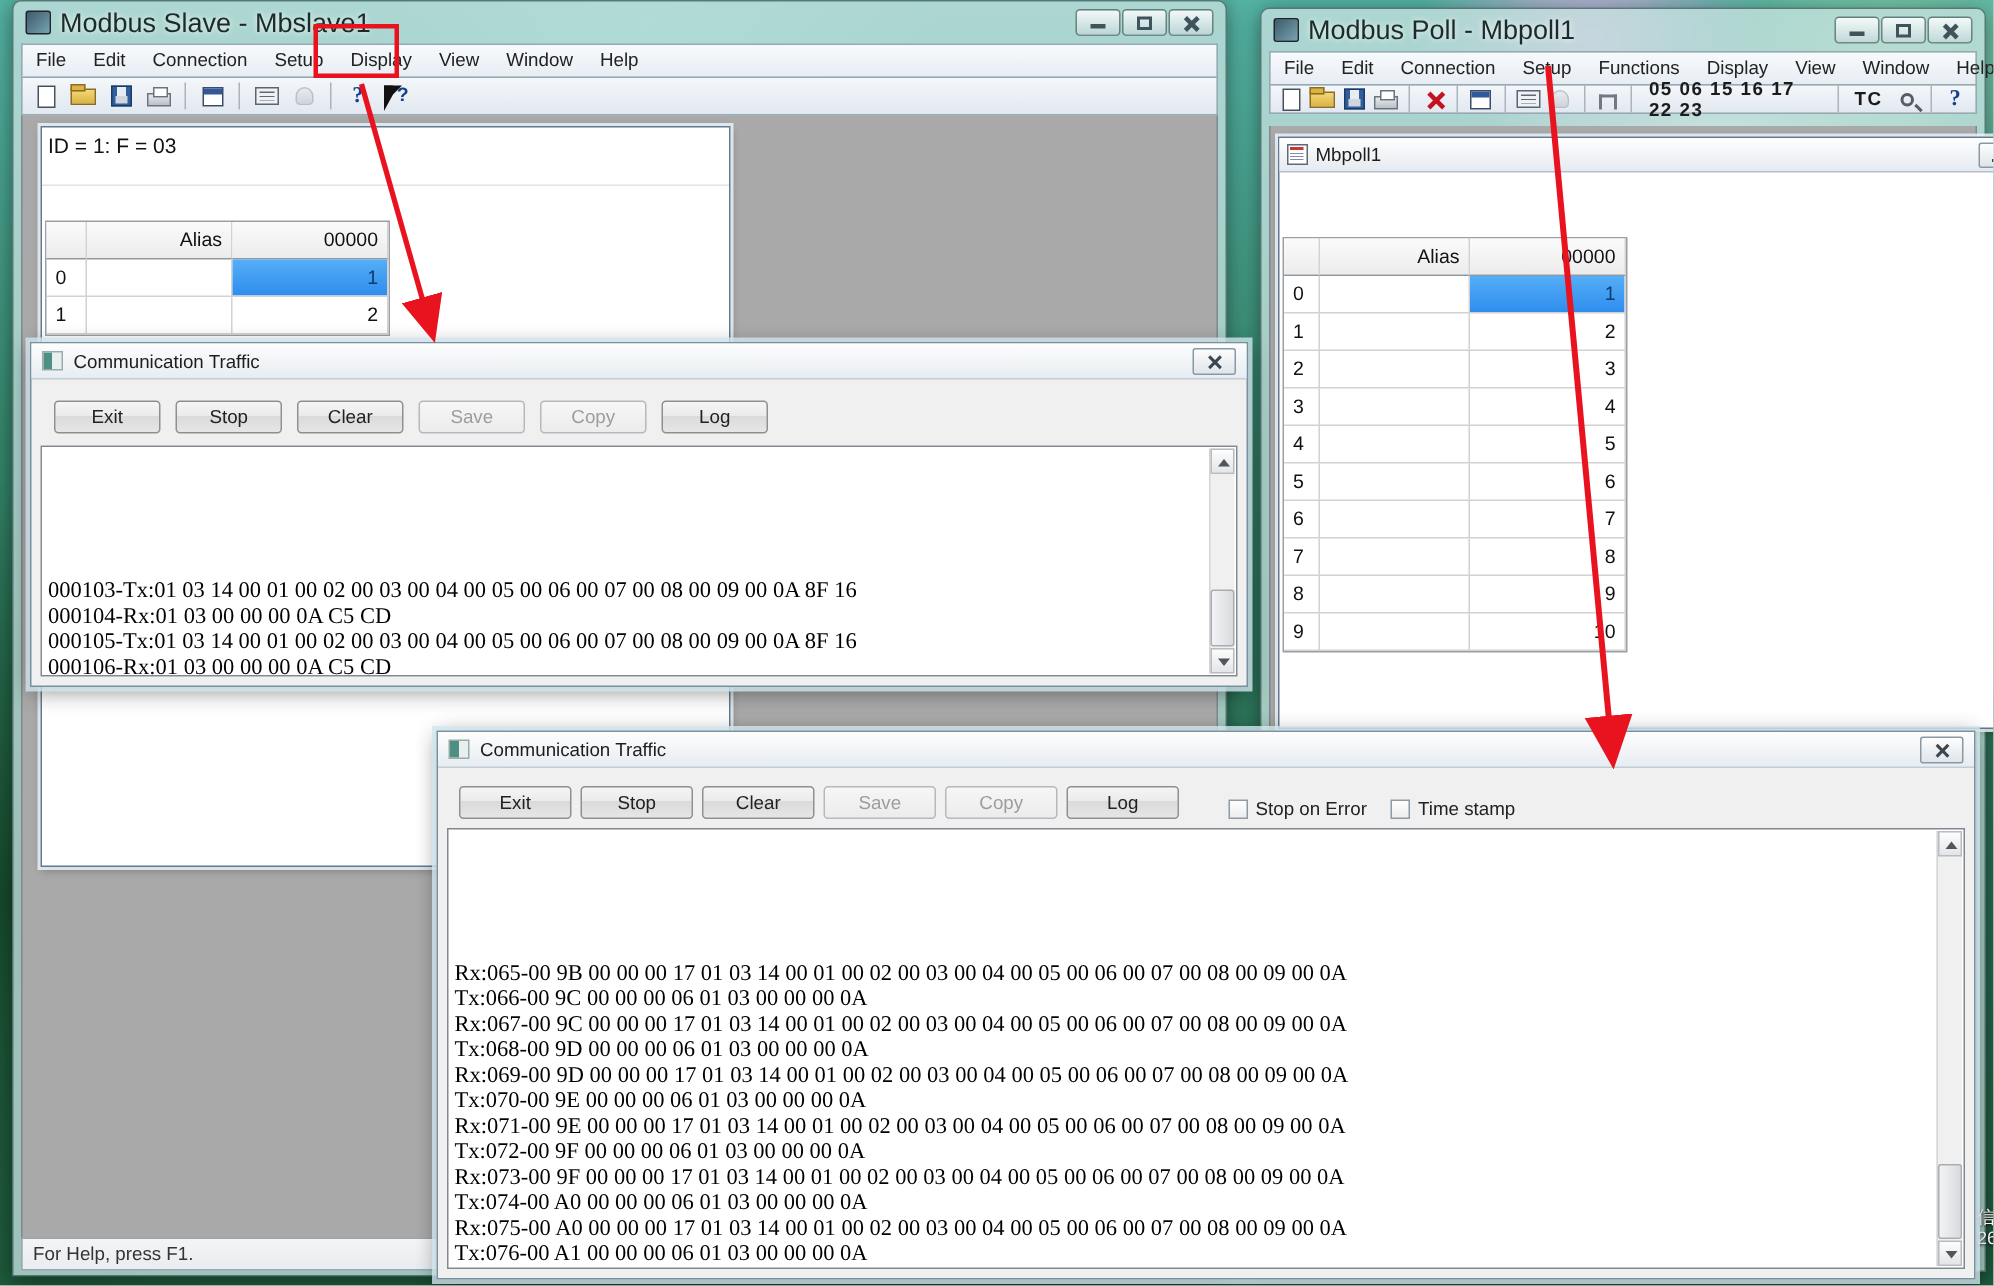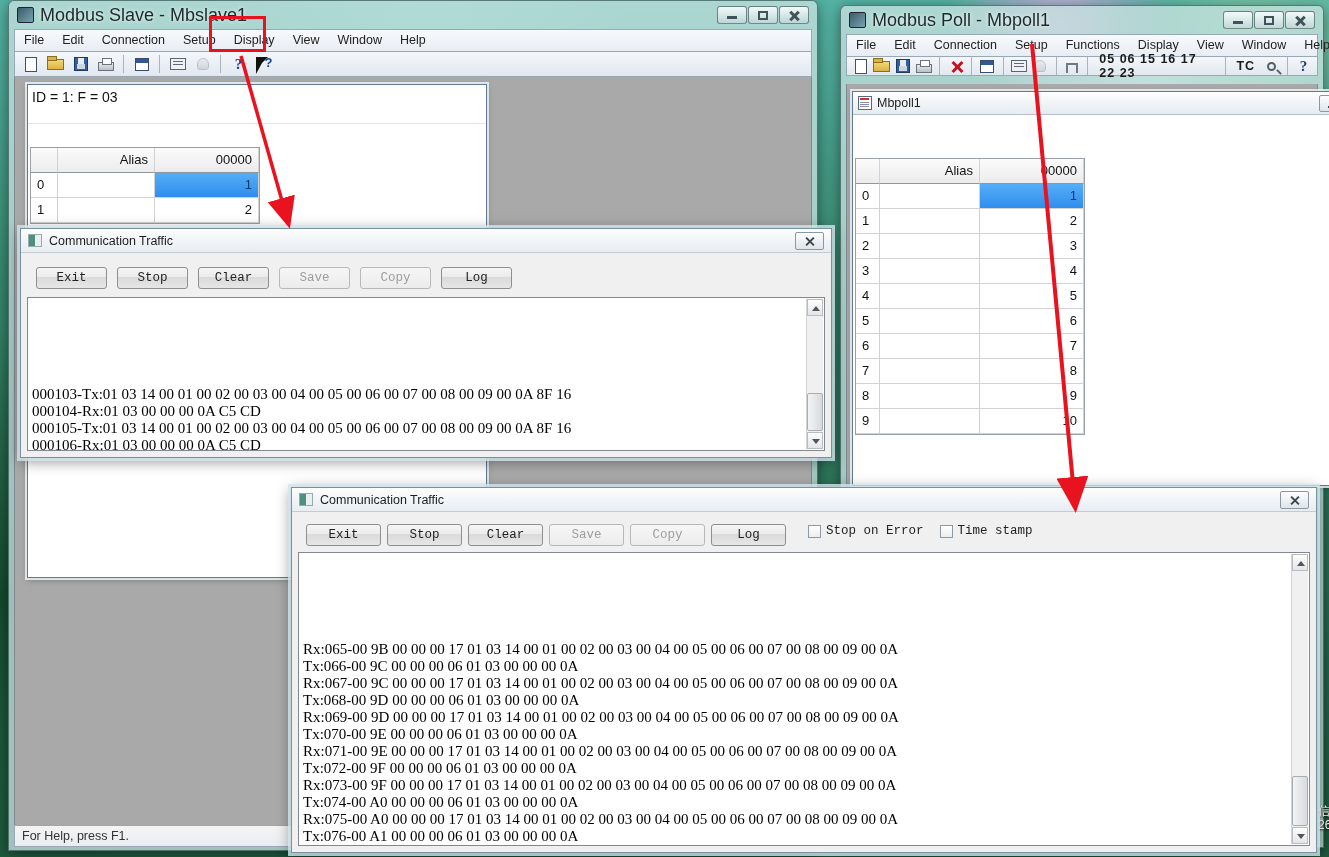--- a/index.html
+++ b/index.html
@@ -92,21 +92,21 @@
   
   .dlg { position:absolute; background:#f0f0f0; border:1px solid #77919f;
          box-shadow:0 0 0 3px rgba(210,230,238,.8), 0 3px 14px rgba(0,0,0,.45); }
   .dlg-title { height:24px; background:linear-gradient(180deg,#fdfdfd,#e7edf2); border-bottom:1px solid #c2ccd4;
                display:flex; align-items:center; gap:7px; padding:0 7px; font-size:12.5px; color:#1d1d1d; }
   .dlgico { width:14px; height:13px; border:1px solid #9aa; background:linear-gradient(90deg,#4d8f82 50%, #e8f0ee 50%); }
   .dlg-x { margin-left:auto; width:29px; height:18px; border:1px solid #8a98a4; border-radius:2px;
            background:linear-gradient(180deg,#fdfdfd,#dfe5ea); position:relative; }
   .dlg-x::before, .dlg-x::after { content:""; position:absolute; left:13px; top:3px; width:2px; height:11px; background:#3c464e; }
   .dlg-x::before { transform:rotate(45deg); } .dlg-x::after { transform:rotate(-45deg); }
-  .btnrow { position:absolute; display:flex; align-items:flex-start;font-family:Liberation Mono, monospace; }
+  .btnrow { position:absolute; display:flex; align-items:flex-end; }
   .btn { height:22px; border:1px solid #8e8f8f; border-radius:3px; font-size:12.5px; color:#222;
          background:linear-gradient(180deg,#f5f5f5 0%,#ebebeb 45%,#dadada 46%,#e6e6e6 100%);
          display:flex; align-items:center; justify-content:center; }
   .btn.disabled { color:#9d9d9d; border-color:#b5b9bc; background:linear-gradient(180deg,#f6f6f6,#ececec); }
   .cbwrap { display:flex; align-items:center; gap:5px; font-size:12.5px; color:#222; }
   .cb { width:13px; height:13px; background:linear-gradient(180deg,#fff,#ededed); border:1px solid #8e9aa3; }
   .logarea { position:absolute; background:#fff; border:1px solid #828790; overflow:hidden;
              font-family:"DejaVu Sans Mono", monospace; font-size:15px; line-height:17px; color:#000;
              padding:3px 4px; white-space:pre; }
   .logline { height:17px;font-family:Liberation Serif, serif; }
@@ -409,21 +409,21 @@
       <span>Communication Traffic</span>
       <div class="dlg-x"></div>
     </div>
     <div class="btnrow" style="left:14px; top:36px; gap:6px;">
       <div class="btn" style="width:75px;">Exit</div>
       <div class="btn" style="width:75px;">Stop</div>
       <div class="btn" style="width:75px;">Clear</div>
       <div class="btn disabled" style="width:75px;">Save</div>
       <div class="btn disabled" style="width:75px;">Copy</div>
       <div class="btn" style="width:75px;">Log</div>
-      <div class="cbwrap" style="margin-left:16px;">
+      <div class="cbwrap" style="margin-left:27px;">
         <div class="cb"></div>
         <span>Stop on Error</span>
       </div>
       <div class="cbwrap" style="margin-left:10px;">
         <div class="cb"></div>
         <span>Time stamp</span>
       </div>
     </div>
     <div class="logarea" style="left:6px; top:64px; right:6px; bottom:6px;">
       <div>

